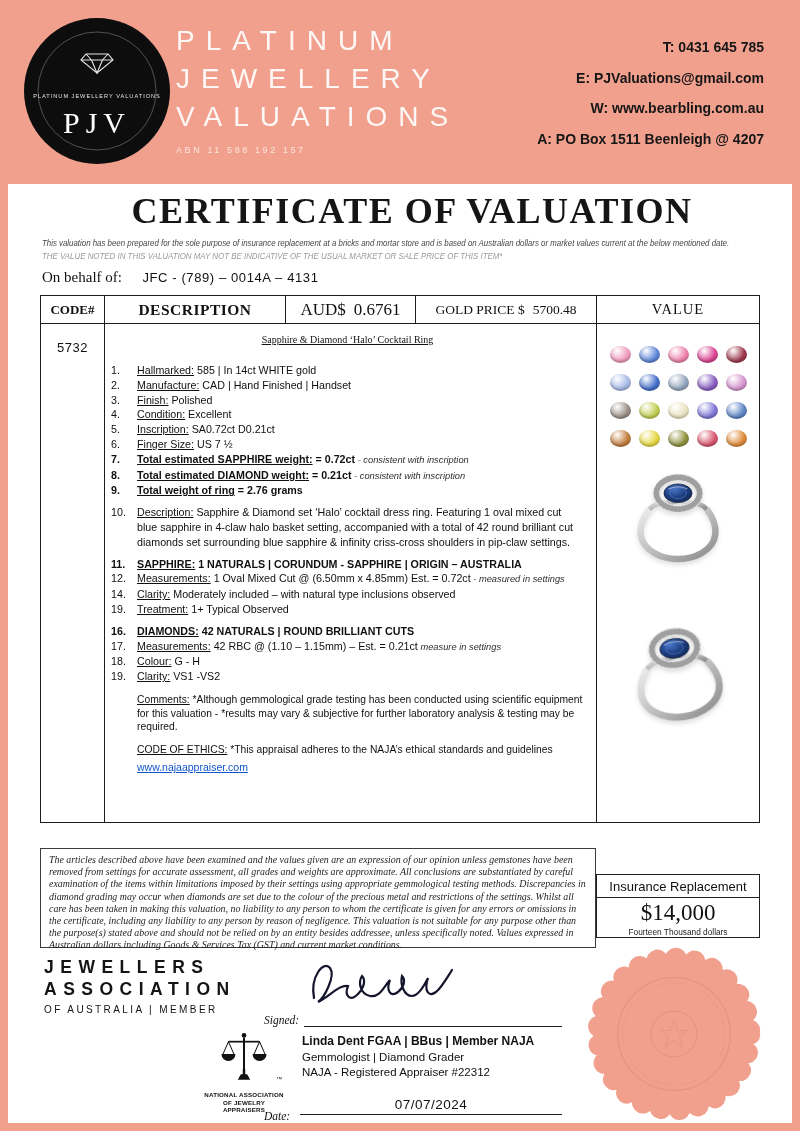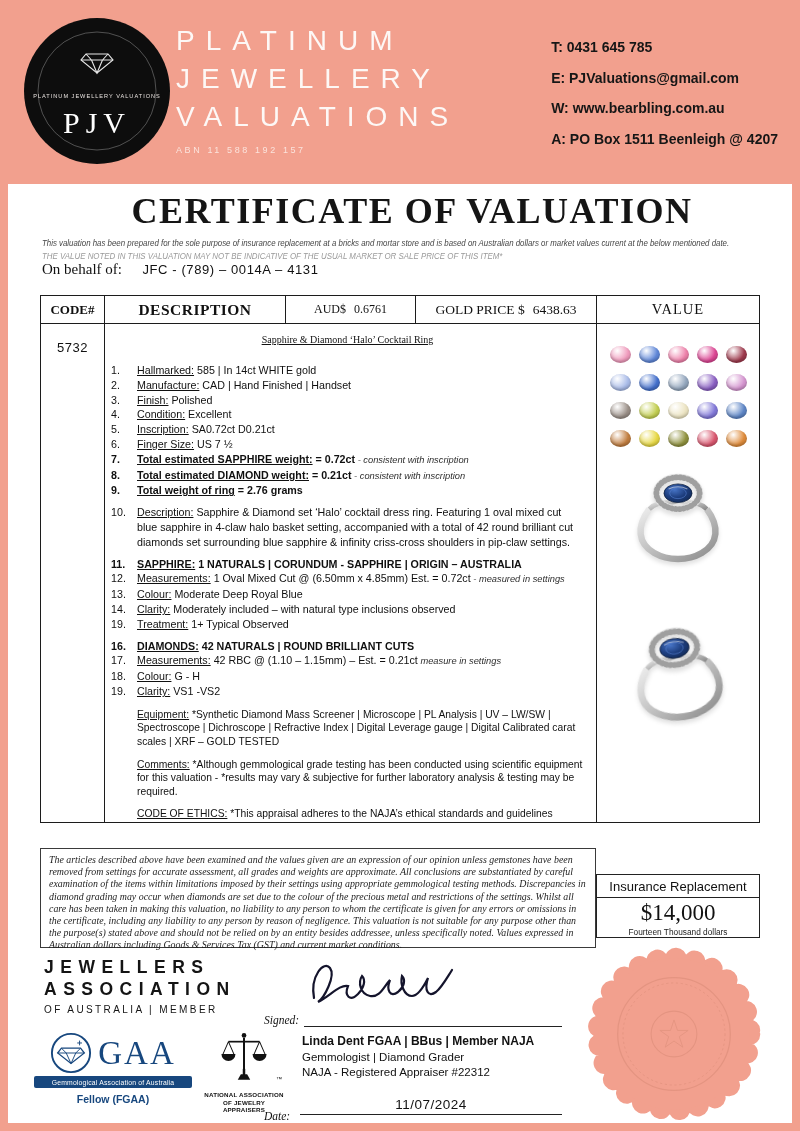--- a/index.html
+++ b/index.html
@@ -7,41 +7,41 @@
   .page{position:relative;width:800px;height:1131px;box-sizing:border-box;border:8px solid var(--salmon);
         background:#fff;font-family:"Liberation Sans",sans-serif;overflow:hidden;margin:0 auto;color:#111;}
   p{margin:0;}
 
   
   .hd{position:absolute;left:0;top:0;width:784px;height:176px;background:var(--salmon);}
   .logo{position:absolute;left:14px;top:8px;width:150px;height:150px;}
   .brand{position:absolute;left:168px;top:14px;}
   .bl{font-size:28px;letter-spacing:11px;color:#fdf8f6;line-height:38px;font-weight:400;}
   .abn{margin-top:9px;font-size:9px;letter-spacing:2.6px;color:#fbe3dc;}
-  .contacts{position:absolute;right:14px;top:24px;}
+  .contacts{position:absolute;right:28px;top:24px;text-align:right;}
   .contact-line{font-size:14px;font-weight:700;color:#161616;line-height:30.5px;}
 
   
   .title{position:absolute;top:182px;left:0;width:100%;text-align:center;margin:0;
          font-family:"Liberation Serif",serif;font-weight:700;font-size:36px;letter-spacing:1.5px;color:#151515;padding-left:12px;}
   .disc{position:absolute;left:34px;white-space:nowrap;transform-origin:0 50%;font-style:italic;}
   .disc1{top:229px;font-size:9.6px;color:#454545;transform:scaleX(.82);}
   .disc2{top:243px;font-size:9.2px;color:#9a9a9a;transform:scaleX(.86);}
-  .behalf{position:absolute;top:252px;left:34px;}
+  .behalf{position:absolute;top:260px;left:34px;}
   .behalf-label{font-family:"Liberation Serif",serif;font-size:15px;color:#111;}
   .behalf-value{font-size:13px;letter-spacing:.6px;margin-left:16px;}
 
   
   .vtable{position:absolute;top:287px;left:32px;width:720px;height:528px;border:1.6px solid #1c1c1c;box-sizing:border-box;background:#fff;}
   .thead{display:flex;height:27px;border-bottom:1.5px solid #1c1c1c;font-family:"Liberation Serif",serif;}
   .th{height:100%;display:flex;align-items:center;justify-content:center;border-right:1.3px solid #1c1c1c;box-sizing:border-box;}
   .th:last-child{border-right:none;}
   .th.code{width:64px;font-weight:700;font-size:13px;}
   .th.desc{width:181px;font-weight:700;font-size:15.5px;letter-spacing:.5px;}
-  .th.aud{width:130px;font-size:12px;gap:8px;}
+  .th.aud{width:130px;font-size:17px;gap:8px;}
   .th.gold{width:181px;font-size:13.5px;gap:8px;}
   .th.value{flex:1;font-size:14.5px;letter-spacing:1px;}
   .tbody{display:flex;height:calc(100% - 27px);}
   .c-code{width:64px;border-right:1.3px solid #1c1c1c;box-sizing:border-box;text-align:center;padding-top:16px;font-size:13px;letter-spacing:.5px;}
   .c-desc{width:492px;border-right:1.3px solid #1c1c1c;box-sizing:border-box;padding:8px 12px 0 6px;overflow:hidden;}
   .c-value{flex:1;position:relative;overflow:hidden;}
 
   .item-title{text-align:center;font-family:"Liberation Serif",serif;font-size:10px;text-decoration:underline;margin:2px 0 18px;}
   .spec-row{display:flex;font-size:10.7px;line-height:14.8px;color:#101010;}
   .sn{width:26px;flex:none;}
@@ -151,21 +151,21 @@
   <section class="vtable">
     <div class="thead">
       <div class="th code">CODE#</div>
       <div class="th desc">DESCRIPTION</div>
       <div class="th aud">
         <span>AUD$</span>
         <span>0.6761</span>
       </div>
       <div class="th gold">
         <span>GOLD PRICE $</span>
-        <span>6438.63</span>
+        <span>5700.48</span>
       </div>
       <div class="th value">VALUE</div>
     </div>
     <div class="tbody">
       <div class="c-code">5732</div>
       <div class="c-desc">
         <div class="item-title">Sapphire &amp; Diamond ‘Halo’ Cocktail Ring</div>
         <div class="spec-list">
             <div class="spec-row">
               <span class="sn">1.</span>
@@ -209,24 +209,20 @@
             </div>
             <div class="spec-row b gap">
               <span class="sn">11.</span>
               <span class="st"><span class="u">SAPPHIRE:</span> 1 NATURALS | CORUNDUM - SAPPHIRE | ORIGIN – AUSTRALIA</span>
             </div>
             <div class="spec-row">
               <span class="sn">12.</span>
               <span class="st"><span class="u">Measurements:</span> 1 Oval Mixed Cut @ (6.50mm x 4.85mm) Est. = 0.72ct<span class="note"> - measured in settings</span></span>
             </div>
             <div class="spec-row">
-              <span class="sn">13.</span>
-              <span class="st"><span class="u">Colour:</span> Moderate Deep Royal Blue</span>
-            </div>
-            <div class="spec-row">
               <span class="sn">14.</span>
               <span class="st"><span class="u">Clarity:</span> Moderately included – with natural type inclusions observed</span>
             </div>
             <div class="spec-row">
               <span class="sn">19.</span>
               <span class="st"><span class="u">Treatment:</span> 1+ Typical Observed</span>
             </div>
             <div class="spec-row b gap">
               <span class="sn">16.</span>
               <span class="st"><span class="u">DIAMONDS:</span> 42 NATURALS | ROUND BRILLIANT CUTS</span>
@@ -237,24 +233,20 @@
             </div>
             <div class="spec-row">
               <span class="sn">18.</span>
               <span class="st"><span class="u">Colour:</span> G - H</span>
             </div>
             <div class="spec-row">
               <span class="sn">19.</span>
               <span class="st"><span class="u">Clarity:</span> VS1 -VS2</span>
             </div>
           </div>
-        <p class="eq">
-          <span class="u">Equipment:</span>
-          <span>*Synthetic Diamond Mass Screener | Microscope | PL Analysis | UV – LW/SW | Spectroscope | Dichroscope | Refractive Index | Digital Leverage gauge | Digital Calibrated carat scales | XRF – GOLD TESTED</span>
-        </p>
         <p class="eq">
           <span class="u">Comments:</span>
           <span>*Although gemmological grade testing has been conducted using scientific equipment for this valuation - *results may vary &amp; subjective for further laboratory analysis &amp; testing may be required.</span>
         </p>
         <p class="eq">
           <span class="u">CODE OF ETHICS:</span>
           <span>*This appraisal adheres to the NAJA’s ethical standards and guidelines</span>
         </p>
         <a class="link">www.najaappraiser.com</a>
       </div>
@@ -327,52 +319,39 @@
   </svg>
   <span class="sign-label">Signed:</span>
   <span class="sign-rule"></span>
 
   <div class="signer">
     <div class="signer-1">Linda Dent  FGAA | BBus | Member NAJA</div>
     <div class="signer-2">Gemmologist | Diamond Grader</div>
     <div class="signer-3">NAJA - Registered Appraiser #22312</div>
   </div>
 
-  <div class="gaa">
-    <div class="gaa-row">
-      <svg viewBox="0 0 44 44">
-        <circle cx="22" cy="22" r="20" fill="none" stroke="#17477e" stroke-width="2"></circle>
-        <path d="M12,17 L32,17 L36,22 L22,33 L8,22 Z" fill="none" stroke="#17477e" stroke-width="1.3"></path>
-        <path d="M8,22 L36,22 M17,22 L22,33 L27,22 M12,17 L17,22 M32,17 L27,22" fill="none" stroke="#17477e" stroke-width="1"></path>
-        <path d="M31,9 l0,5 M28.5,11.5 l5,0" stroke="#17477e" stroke-width="1"></path>
-      </svg>
-      <span class="gaa-word">GAA</span>
-    </div>
-    <div class="gaa-banner">Gemmological Association of Australia</div>
-    <div class="gaa-fellow">Fellow (FGAA)</div>
-  </div>
 
   <div class="naja">
     <svg viewBox="0 0 64 72">
       <circle cx="32" cy="7" r="3" fill="#111"></circle>
       <line x1="32" y1="10" x2="32" y2="56" stroke="#111" stroke-width="2.6"></line>
       <line x1="12" y1="15" x2="52" y2="15" stroke="#111" stroke-width="2.2"></line>
       <path d="M12,15 L5,31 M12,15 L19,31" stroke="#111" stroke-width="1.3" fill="none"></path>
       <path d="M3,31 A9,9 0 0 0 21,31 Z" fill="#111"></path>
       <path d="M52,15 L45,31 M52,15 L59,31" stroke="#111" stroke-width="1.3" fill="none"></path>
       <path d="M43,31 A9,9 0 0 0 61,31 Z" fill="#111"></path>
       <rect x="30.4" y="50" width="3.2" height="8" fill="#111"></rect>
       <path d="M24,64 L40,64 L36,57 L28,57 Z" fill="#111"></path>
     </svg>
     <span class="naja-tm">™</span>
     <div class="naja-text">NATIONAL ASSOCIATION OF JEWELRY APPRAISERS</div>
   </div>
 
   <span class="date-label">Date:</span>
-  <span class="date-value">11/07/2024</span>
+  <span class="date-value">07/07/2024</span>
   <span class="date-rule"></span>
 
   <svg class="seal" viewBox="0 0 200 200">
     <circle cx="100" cy="100" r="86" fill="none" stroke="#f2a08e" stroke-width="24" stroke-dasharray="0.5,20.9" stroke-linecap="round"></circle>
     <circle cx="100" cy="100" r="86" fill="#f2a08e"></circle>
     <circle cx="100" cy="100" r="64" fill="none" stroke="#e49481" stroke-width="1.4"></circle>
     <circle cx="100" cy="100" r="58" fill="none" stroke="#e49481" stroke-width="1" stroke-dasharray="2.5,3"></circle>
     <circle cx="100" cy="100" r="26" fill="none" stroke="#e49481" stroke-width="1.2"></circle>
     <path d="M100,84 L104,96 L116,96 L106,103 L110,115 L100,108 L90,115 L94,103 L84,96 L96,96 Z" fill="none" stroke="#e49481" stroke-width="1"></path>
   </svg>

